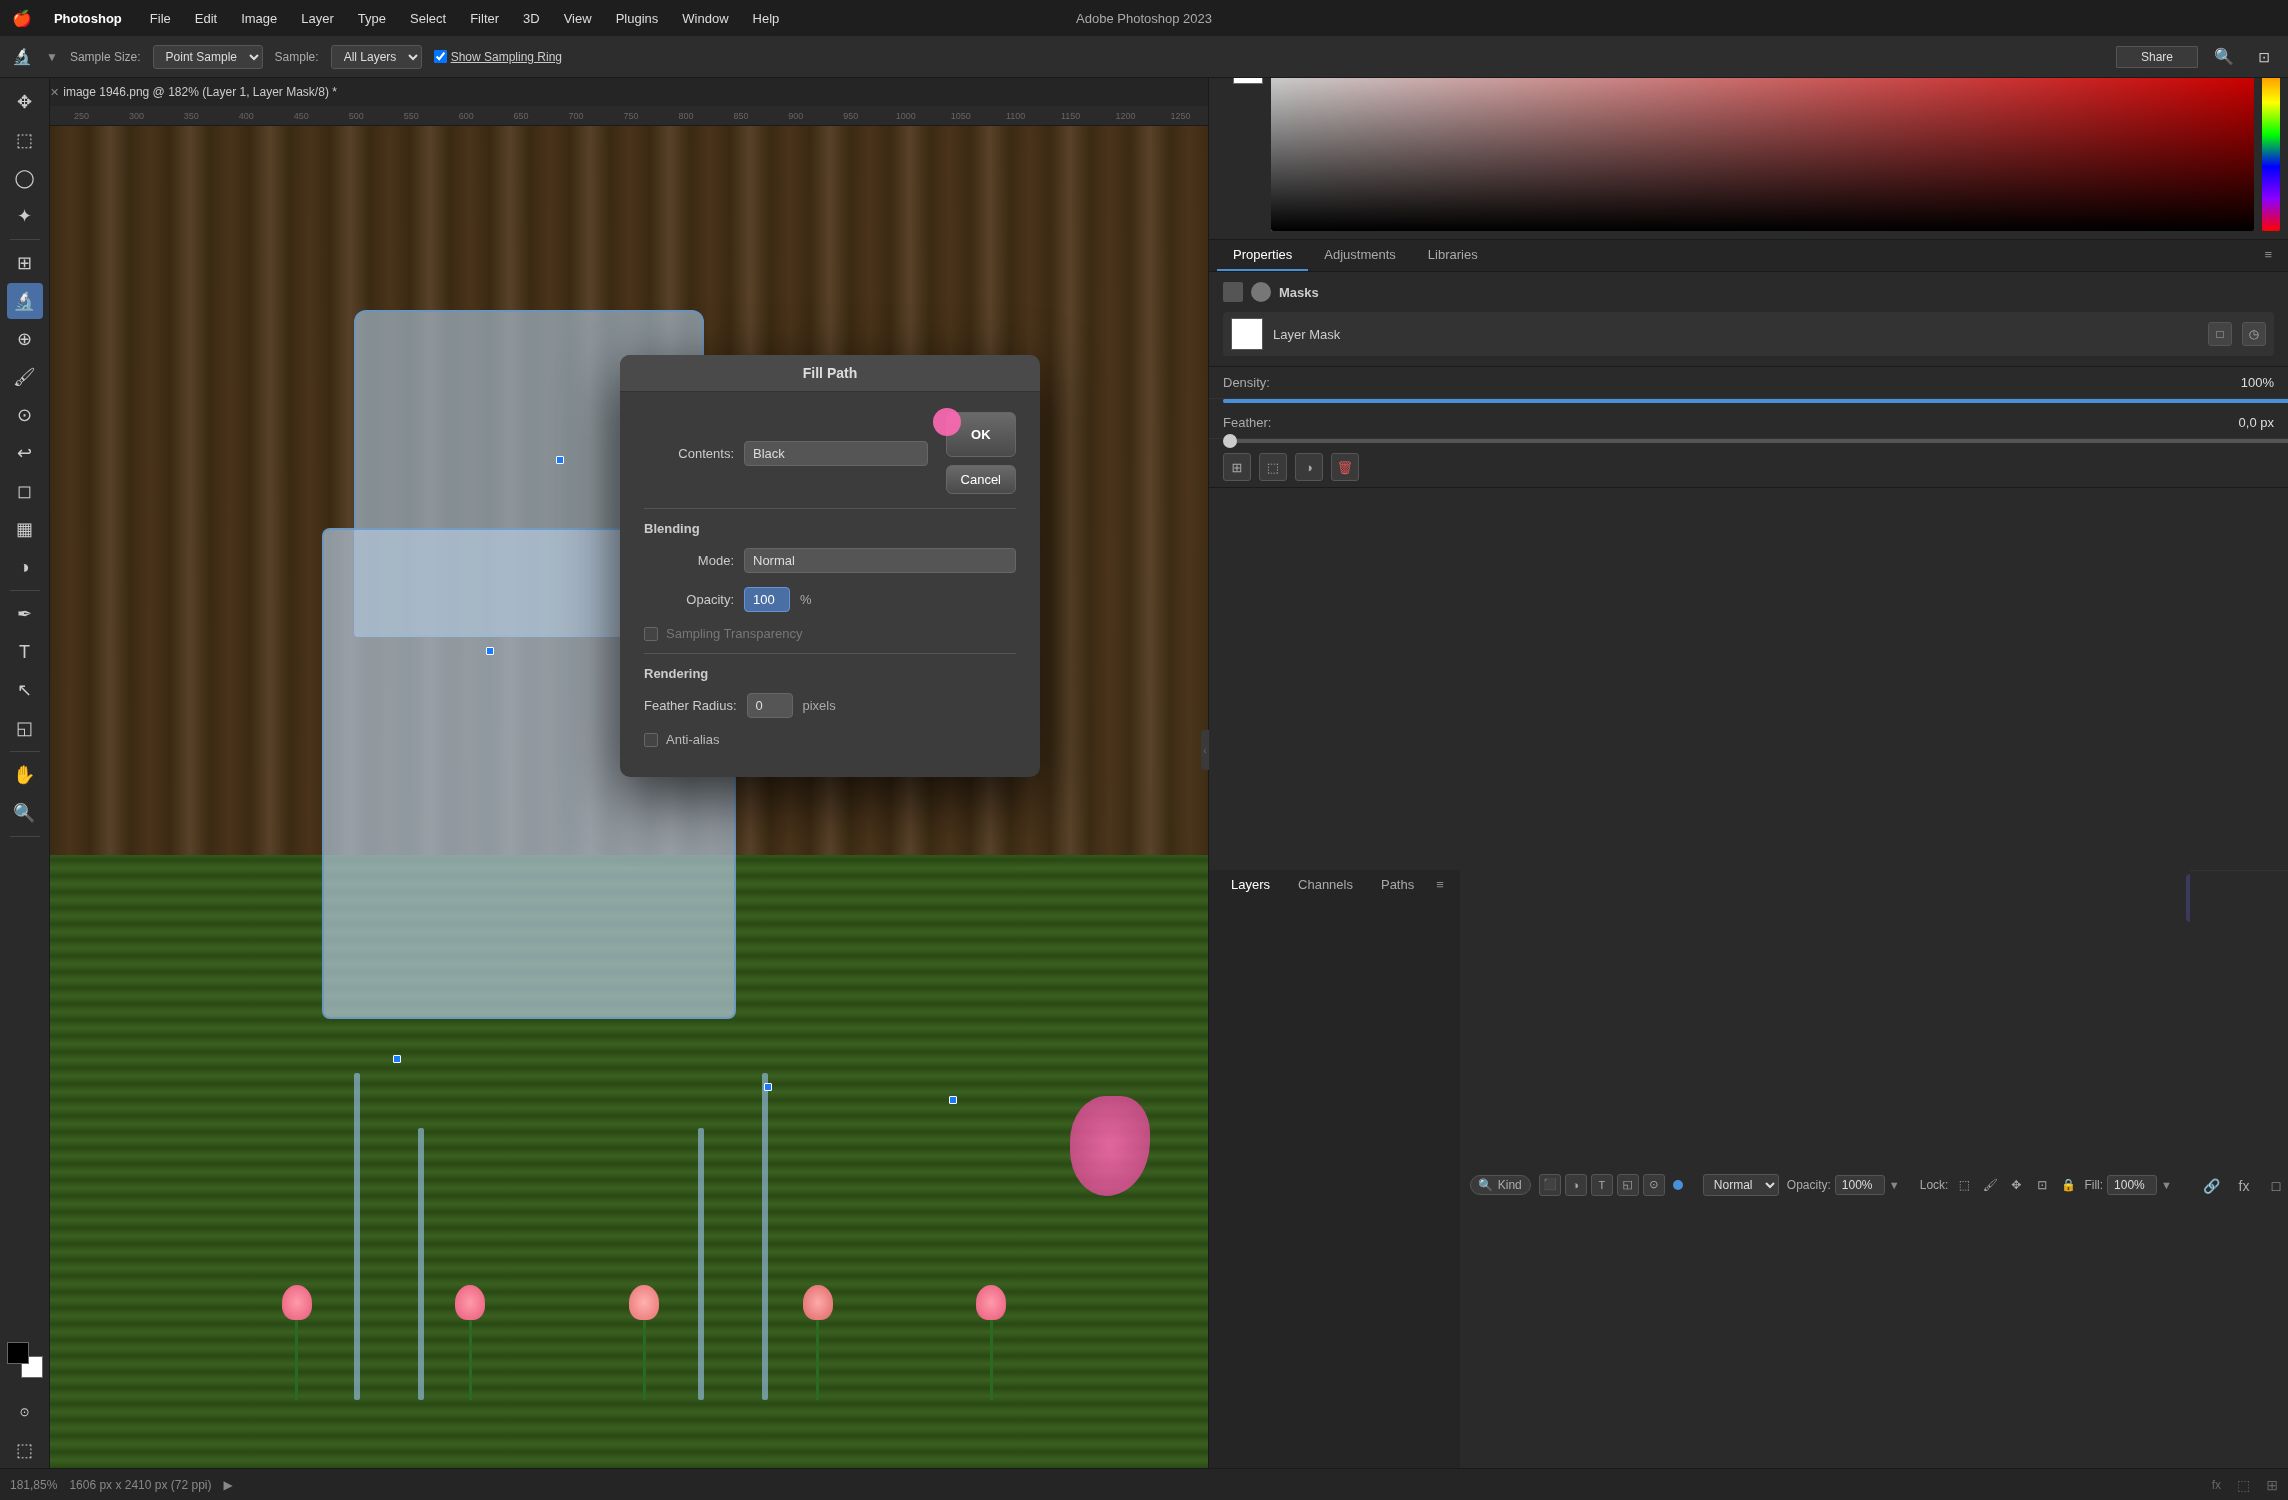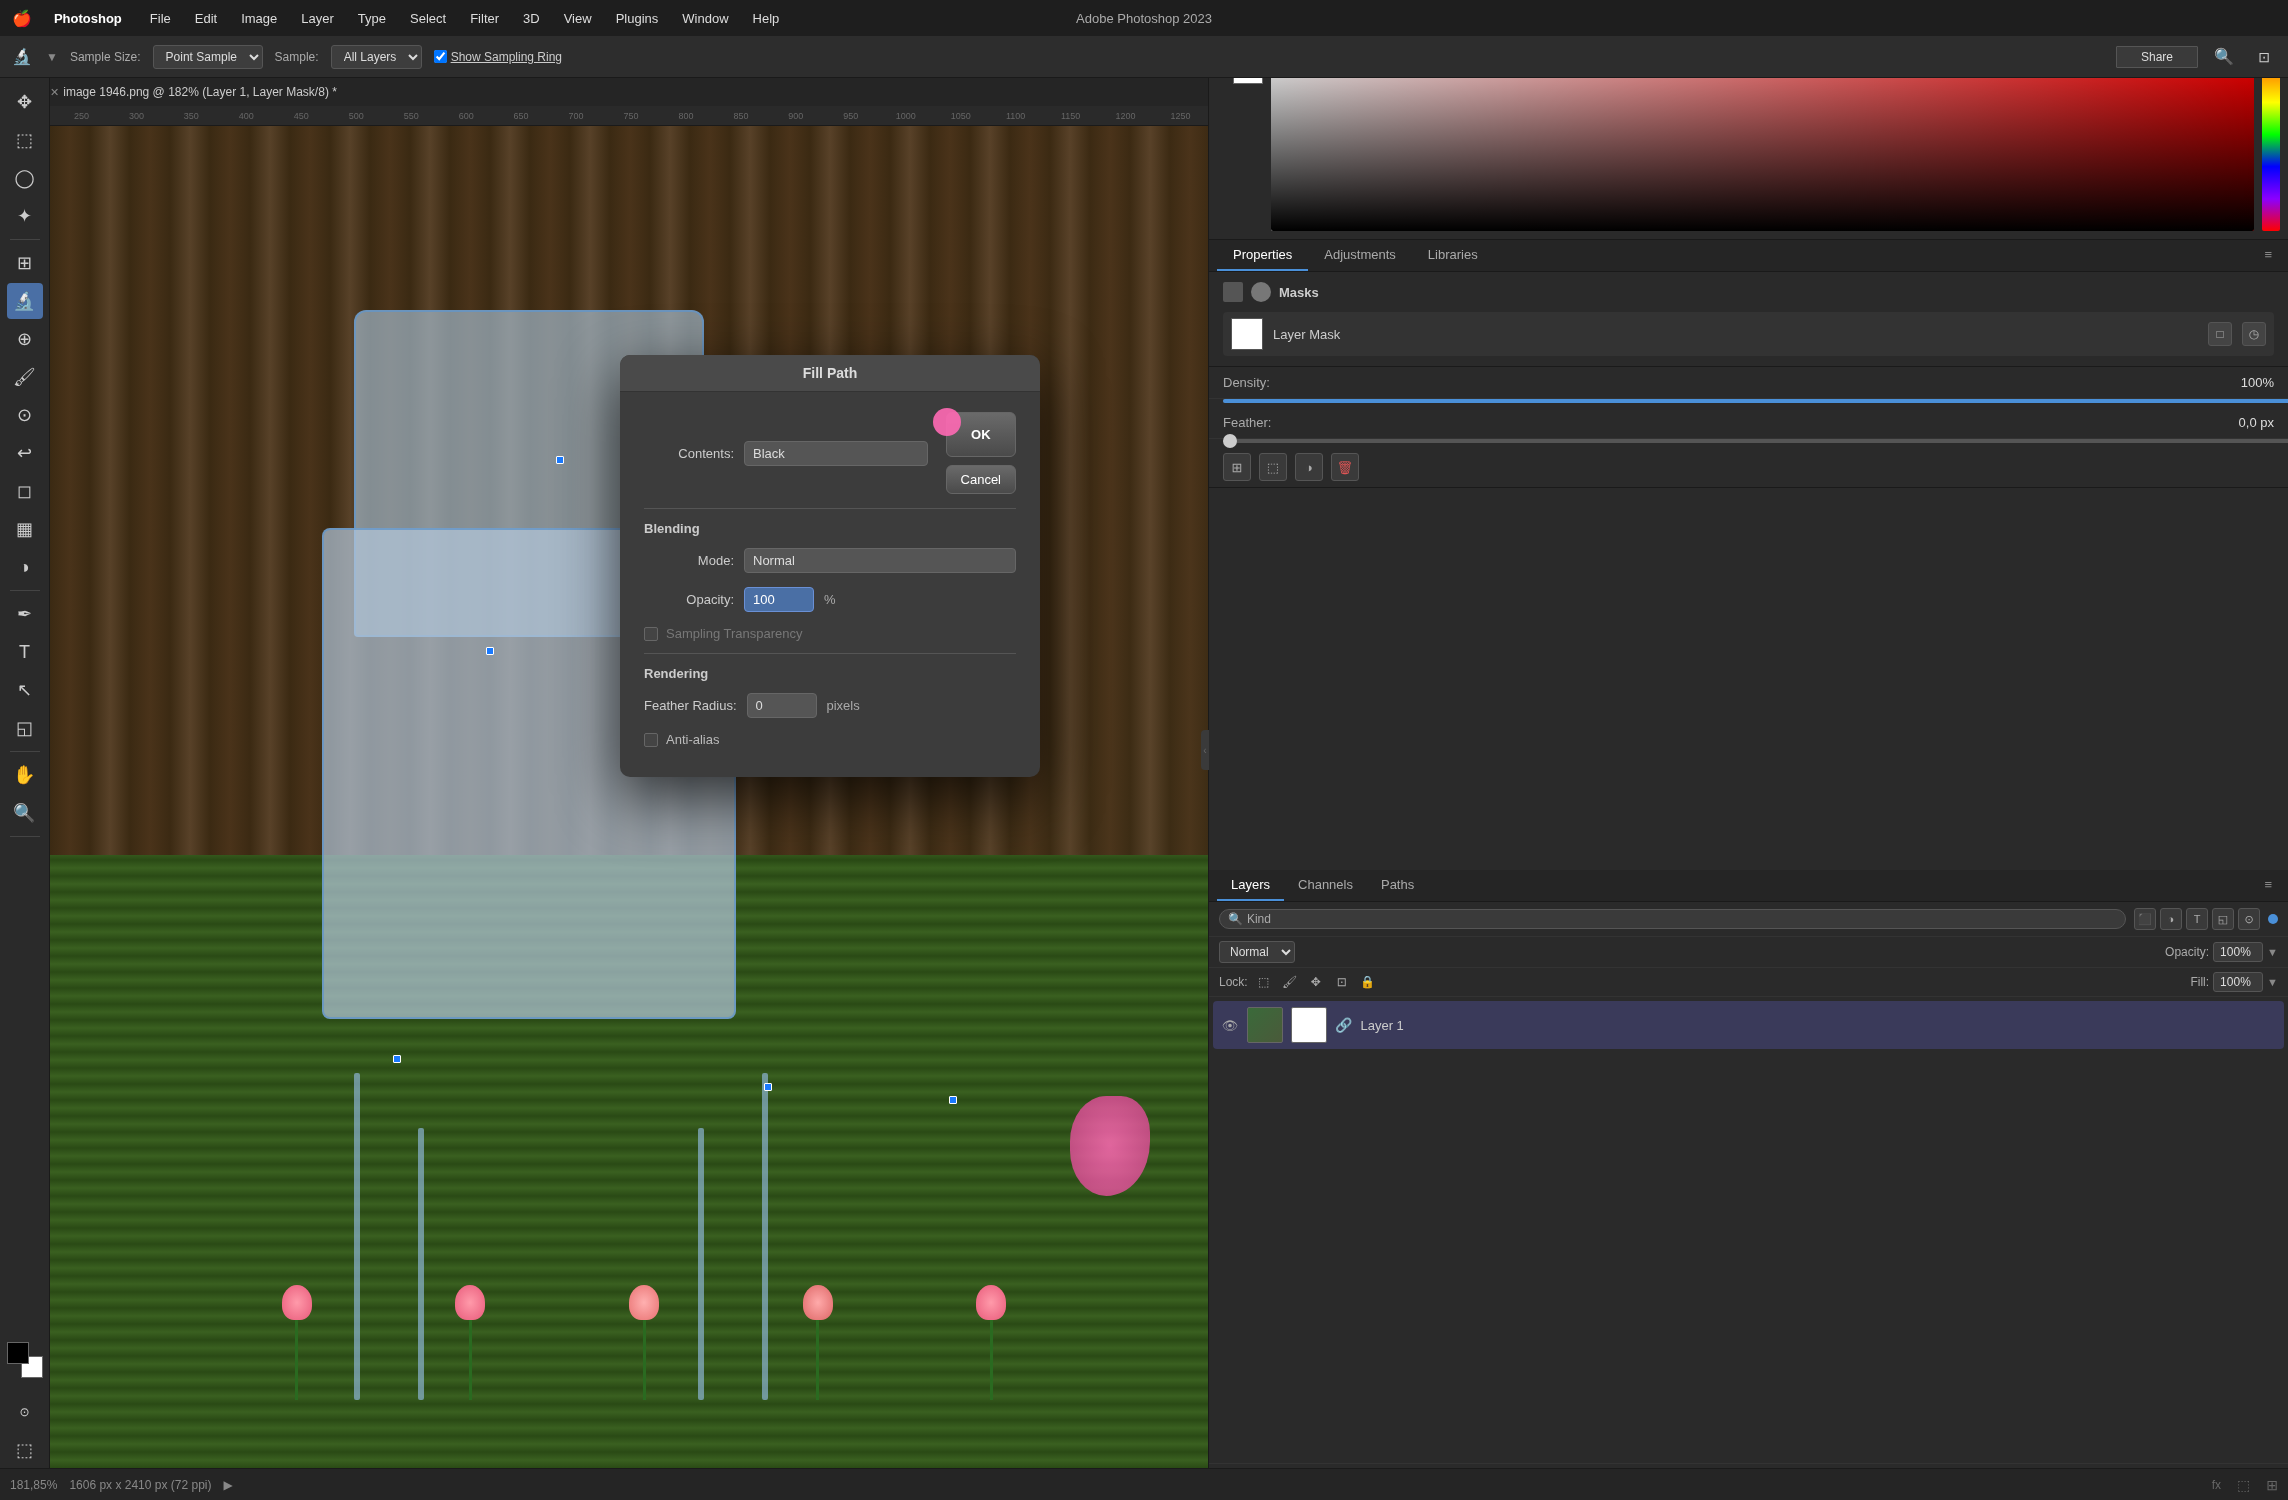--- a/index.html
+++ b/index.html
@@ -562,21 +562,21 @@
       border-radius: 3px;
       display: flex; align-items: center; justify-content: center;
       color: #aaa; font-size: 13px; cursor: pointer;
     }
     .mask-action-icon.red { color: #e05555; }
 
     
     #layers-panel {
       flex: 1;
       display: flex;
-      flex-direction: column;
+      flex-direction: row;
       overflow: hidden;
     }
     .layers-tabs {
       display: flex;
       background: #252525;
       border-bottom: 1px solid #1a1a1a;
       padding: 0 8px;
     }
     .layers-tab {
       padding: 7px 14px;
@@ -825,21 +825,21 @@
       background: #555;
       margin: 12px 0;
     }
     .dialog-input {
       background: #555;
       border: 1px solid #666;
       color: #ddd;
       padding: 4px 8px;
       border-radius: 4px;
       font-size: 13px;
-      width: 70px;
+      width: 46px;
     }
     .dialog-input.highlighted {
       background: #4a6fa5;
       color: #fff;
       border-color: #6a90d5;
     }
     .dialog-unit { color: #aaa; font-size: 13px; }
     .dialog-checkbox-row {
       display: flex;
       align-items: center;

